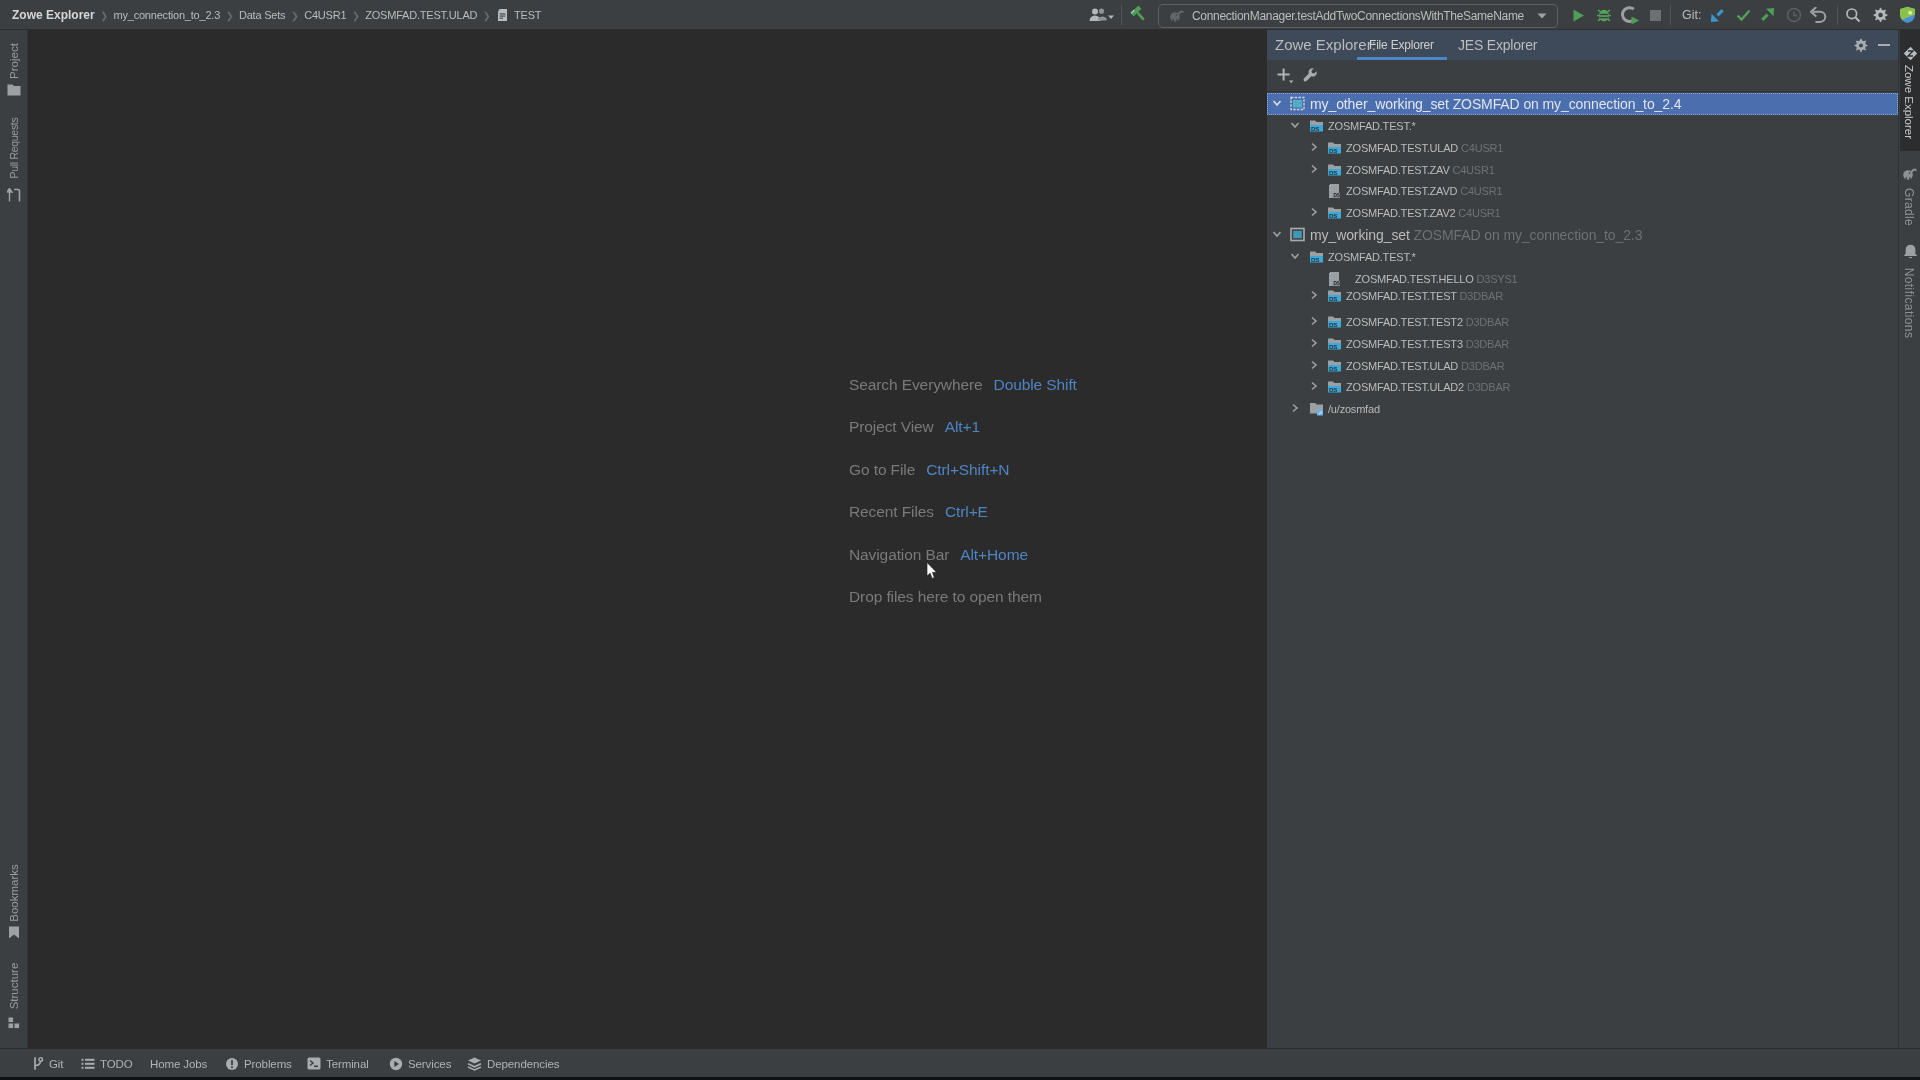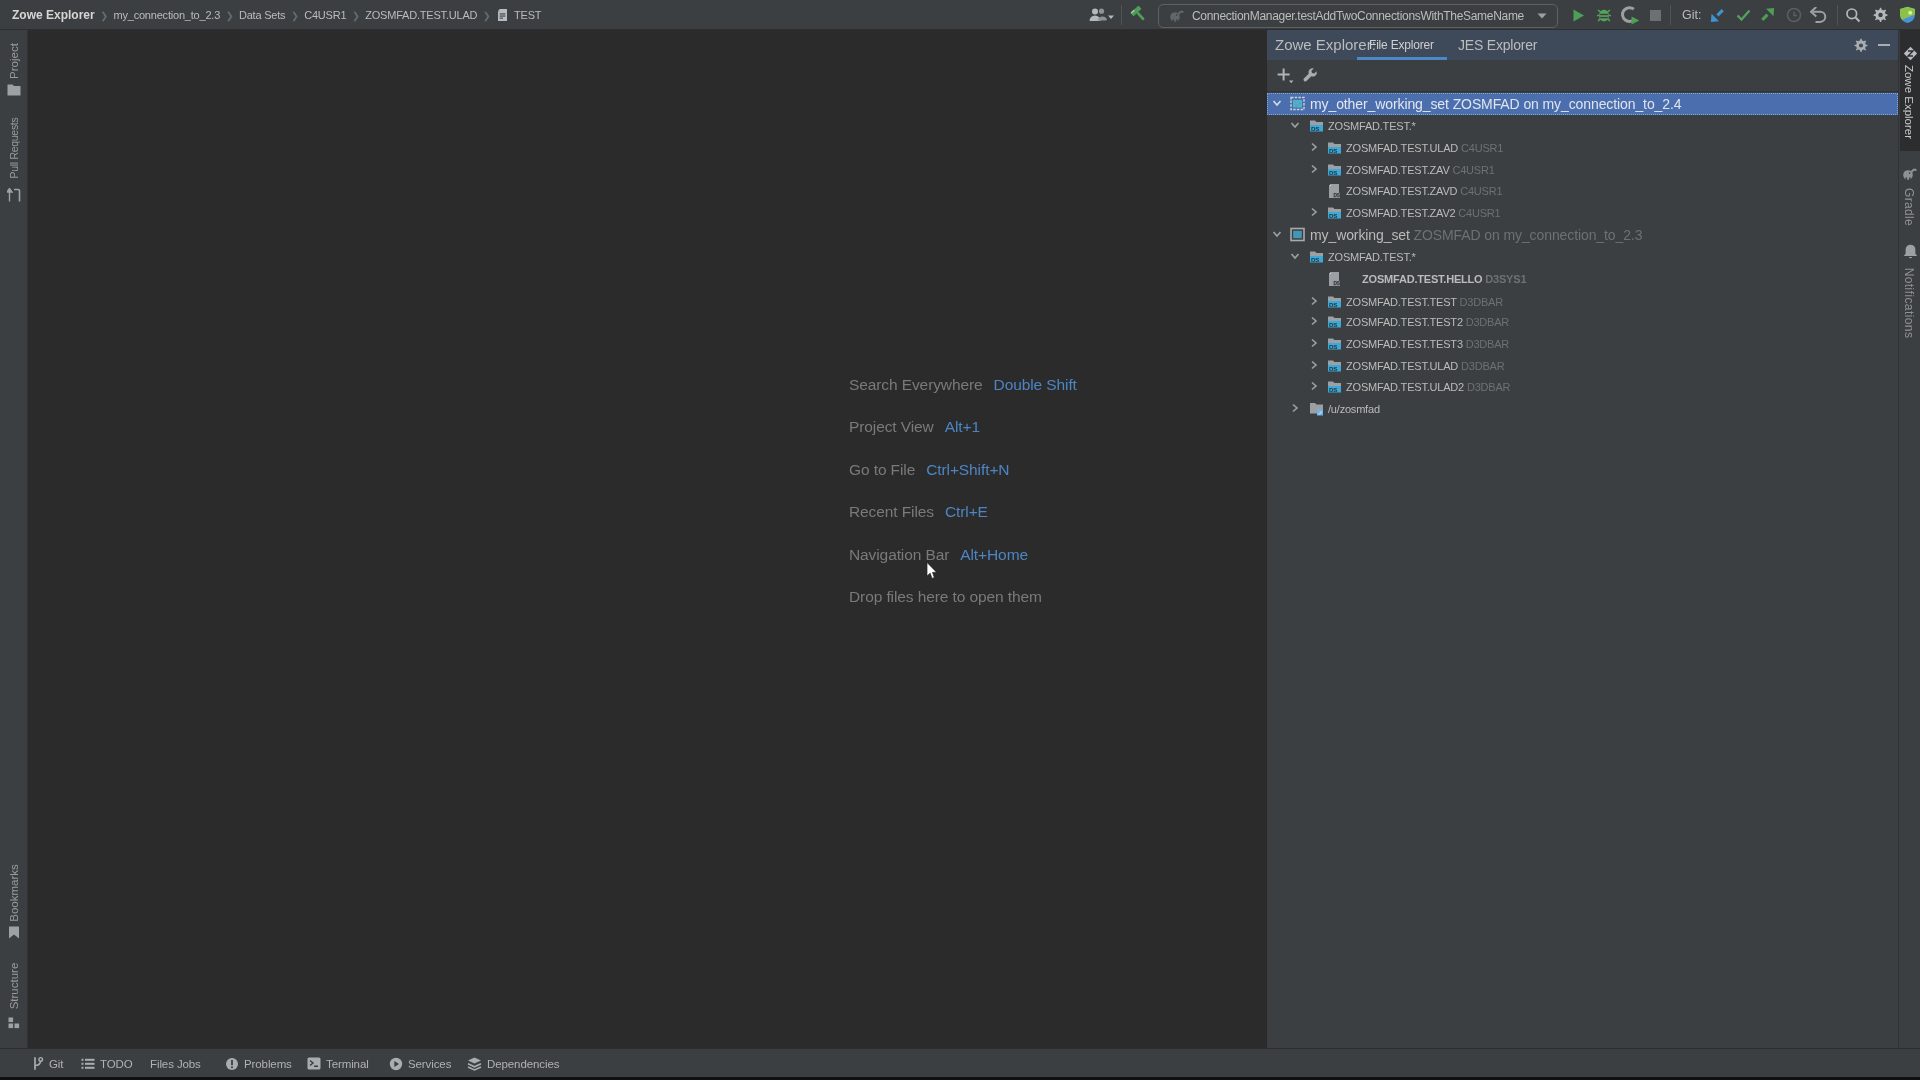--- a/index.html
+++ b/index.html
@@ -288,23 +288,23 @@
           </svg>
         <span class="tlab" style="left:61px;">ZOSMFAD.TEST.*</span>
       </div>
       <div class="trow" style="top:238px;">
         <svg class="tic" style="left:60px;" width="14" height="16" viewBox="0 0 14 16">
             <path d="M4 1 L12 1 L12 15 L2 15 L2 3 Z" fill="#9aa0a4"></path>
             <path d="M4 1 L4 3 L2 3 Z" fill="#c8ccd0"></path>
             <rect x="5.8" y="9.8" width="7.2" height="5.2" fill="#878d92"></rect>
             <text x="6.4" y="14.2" font-size="4.8" font-family="Liberation Sans" font-weight="bold" fill="#2e3438">DS</text>
           </svg>
-        <span class="tlab" style="left:95px;font-weight:bold;">ZOSMFAD.TEST.HELLO <span class="dim">D3SYS1</span></span>
-      </div>
-      <div class="trow" style="top:261px;">
+        <span class="tlab" style="left:88px;">ZOSMFAD.TEST.HELLO <span class="dim">D3SYS1</span></span>
+      </div>
+      <div class="trow" style="top:255px;">
         <svg class="tchev" style="left:41px;" width="12" height="12" viewBox="0 0 12 12">
             <polyline points="4,2.5 8,6 4,9.5" fill="none" stroke="#9da1a4" stroke-width="1.6"></polyline>
           </svg>
         <svg class="tic" style="left:60px;" width="16" height="15" viewBox="0 0 16 15">
             <path d="M1 2.5 L6 2.5 L7.5 4 L14 4 L14 7 L1 7 Z" fill="#9aa0a4"></path>
             <rect x="1" y="7" width="13" height="6.5" fill="#3ca9d9"></rect>
             <text x="2" y="12.6" font-size="6.2" font-family="Liberation Sans" font-weight="bold" fill="#27343c">DS</text>
           </svg>
         <span class="tlab" style="left:79px;">ZOSMFAD.TEST.TEST <span class="dim">D3DBAR</span></span>
       </div>
@@ -405,21 +405,21 @@
         <rect x="0.5" y="0.8" width="2" height="2" fill="#a9adb0"></rect>
           <rect x="4" y="0.8" width="9.5" height="2" fill="#a9adb0"></rect>
         <rect x="0.5" y="4.8" width="2" height="2" fill="#a9adb0"></rect>
           <rect x="4" y="4.8" width="9.5" height="2" fill="#a9adb0"></rect>
         <rect x="0.5" y="8.8" width="2" height="2" fill="#a9adb0"></rect>
           <rect x="4" y="8.8" width="9.5" height="2" fill="#a9adb0"></rect>
       </svg>
       <span>TODO</span>
     </div>
     <div class="sitem" style="left:150px;">
-        <span>Files Jobs</span>
+        <span>Home Jobs</span>
       </div>
     <div class="sitem" style="left:225px;">
       <svg width="14" height="14" viewBox="0 0 14 14">
         <circle cx="7" cy="7" r="6" fill="#a9adb0"></circle>
         <rect x="6.1" y="3" width="1.8" height="5.2" fill="#3c3f41"></rect>
         <rect x="6.1" y="9.4" width="1.8" height="1.8" fill="#3c3f41"></rect>
       </svg>
       <span>Problems</span>
     </div>
     <div class="sitem" style="left:307px;">

